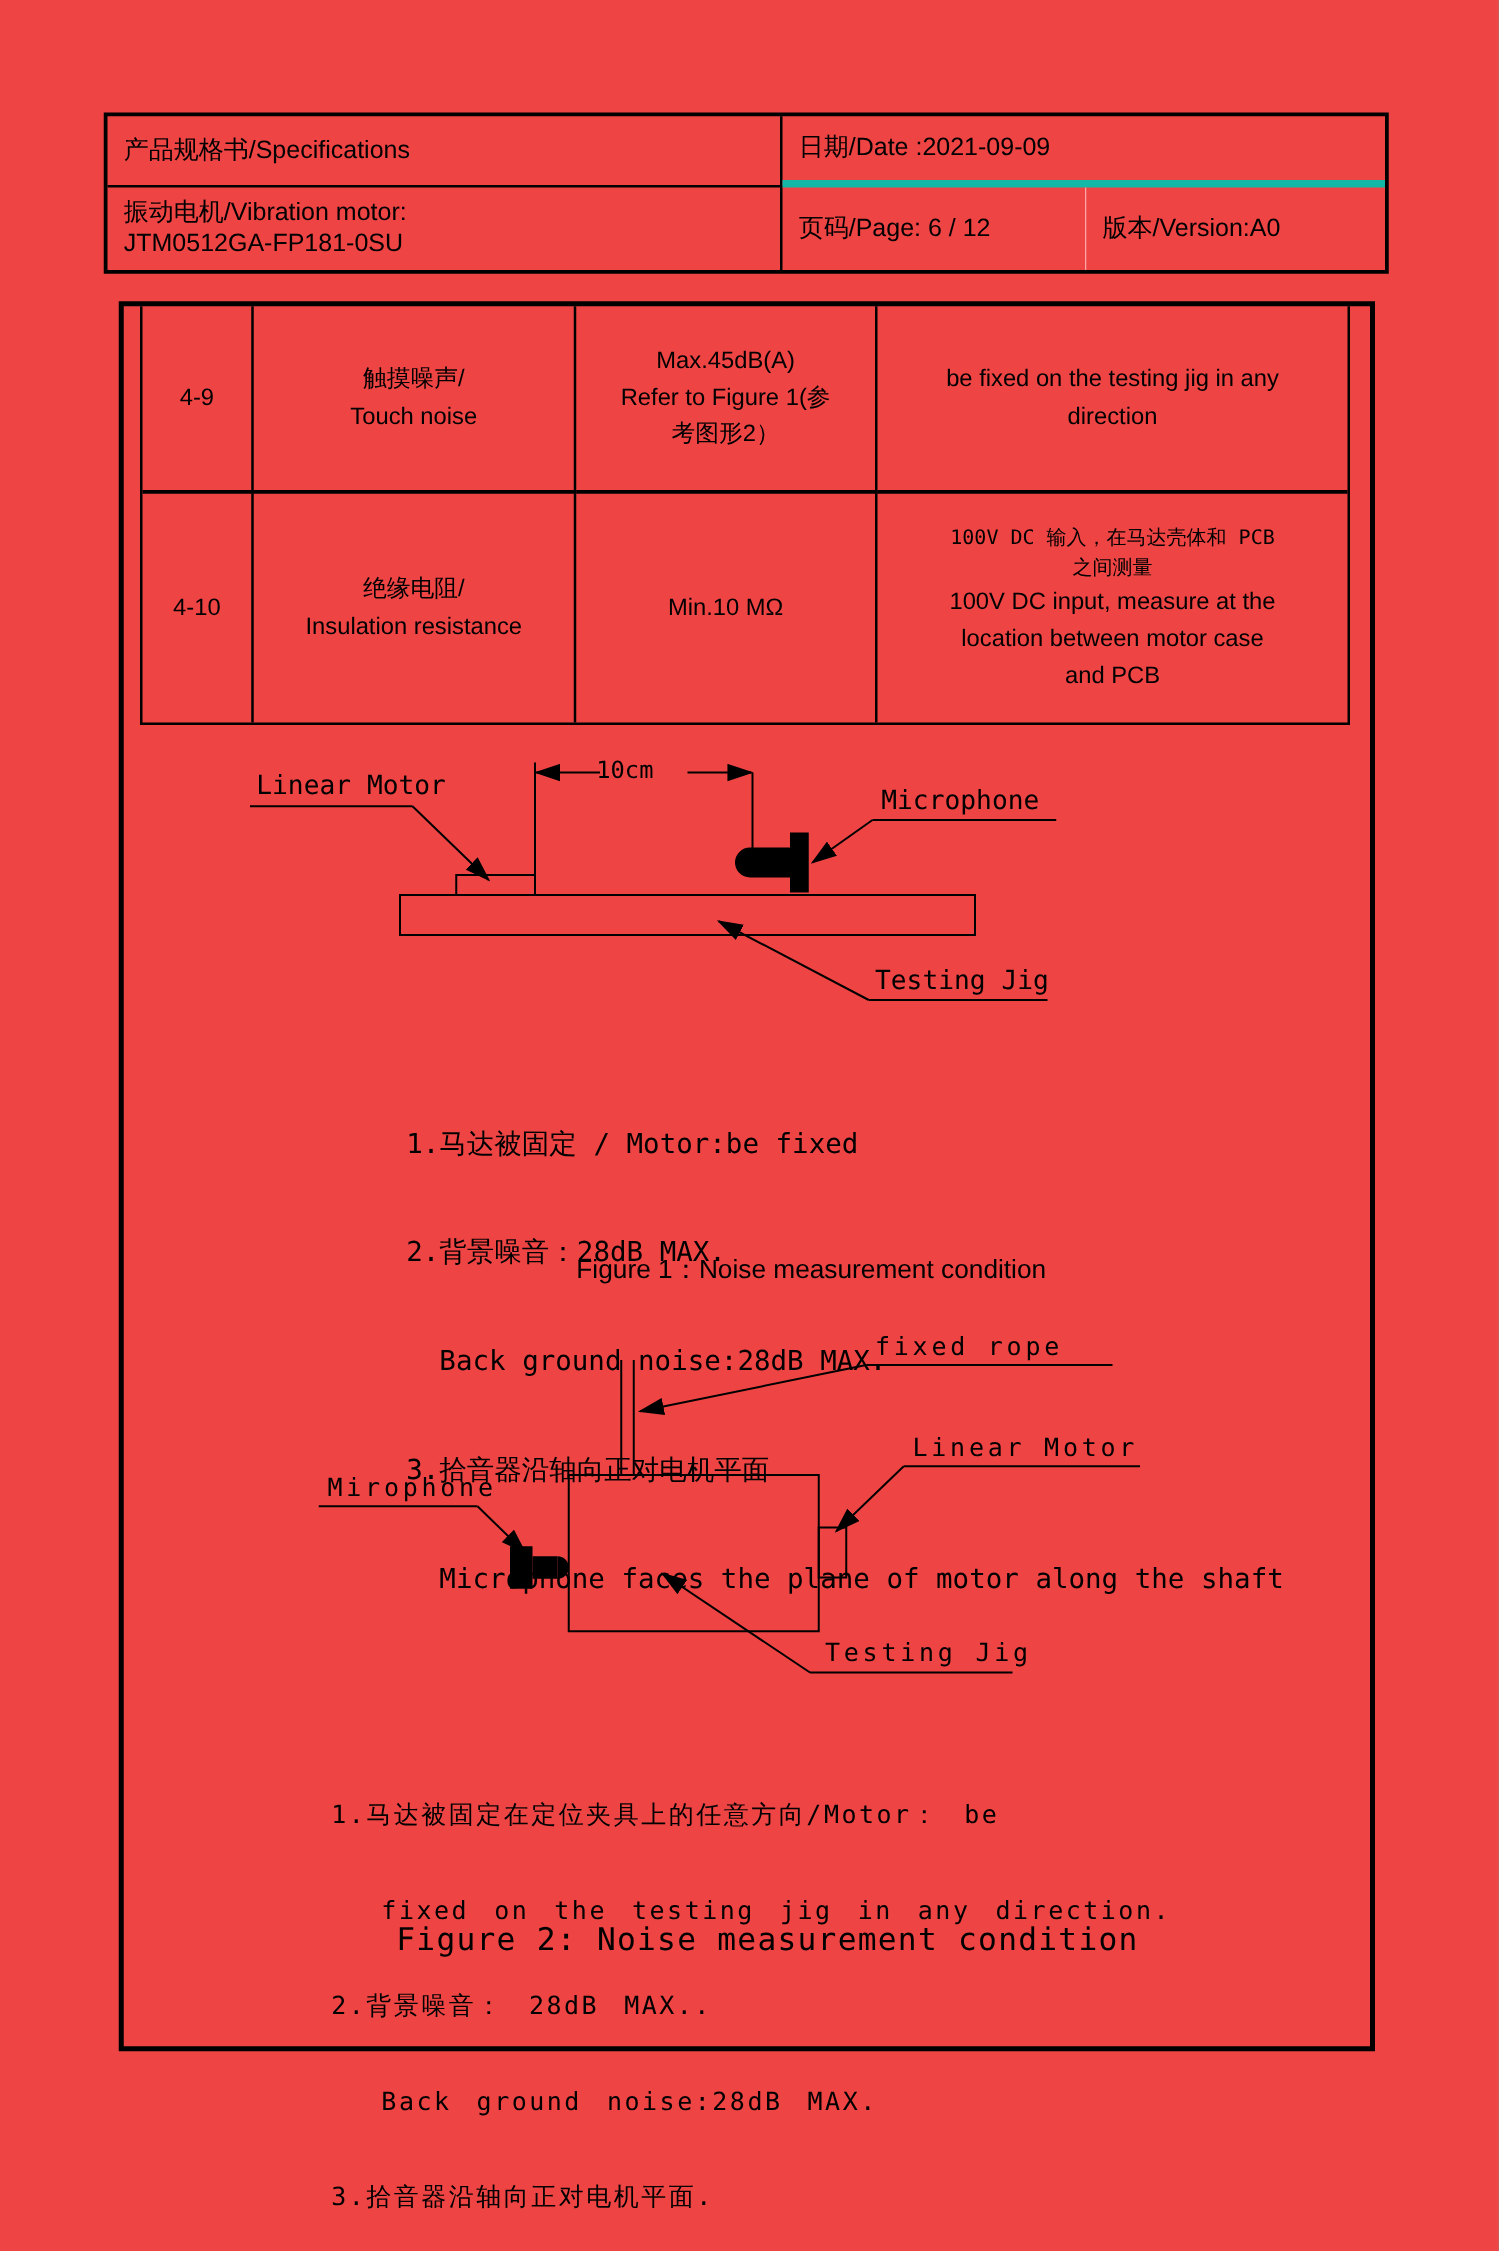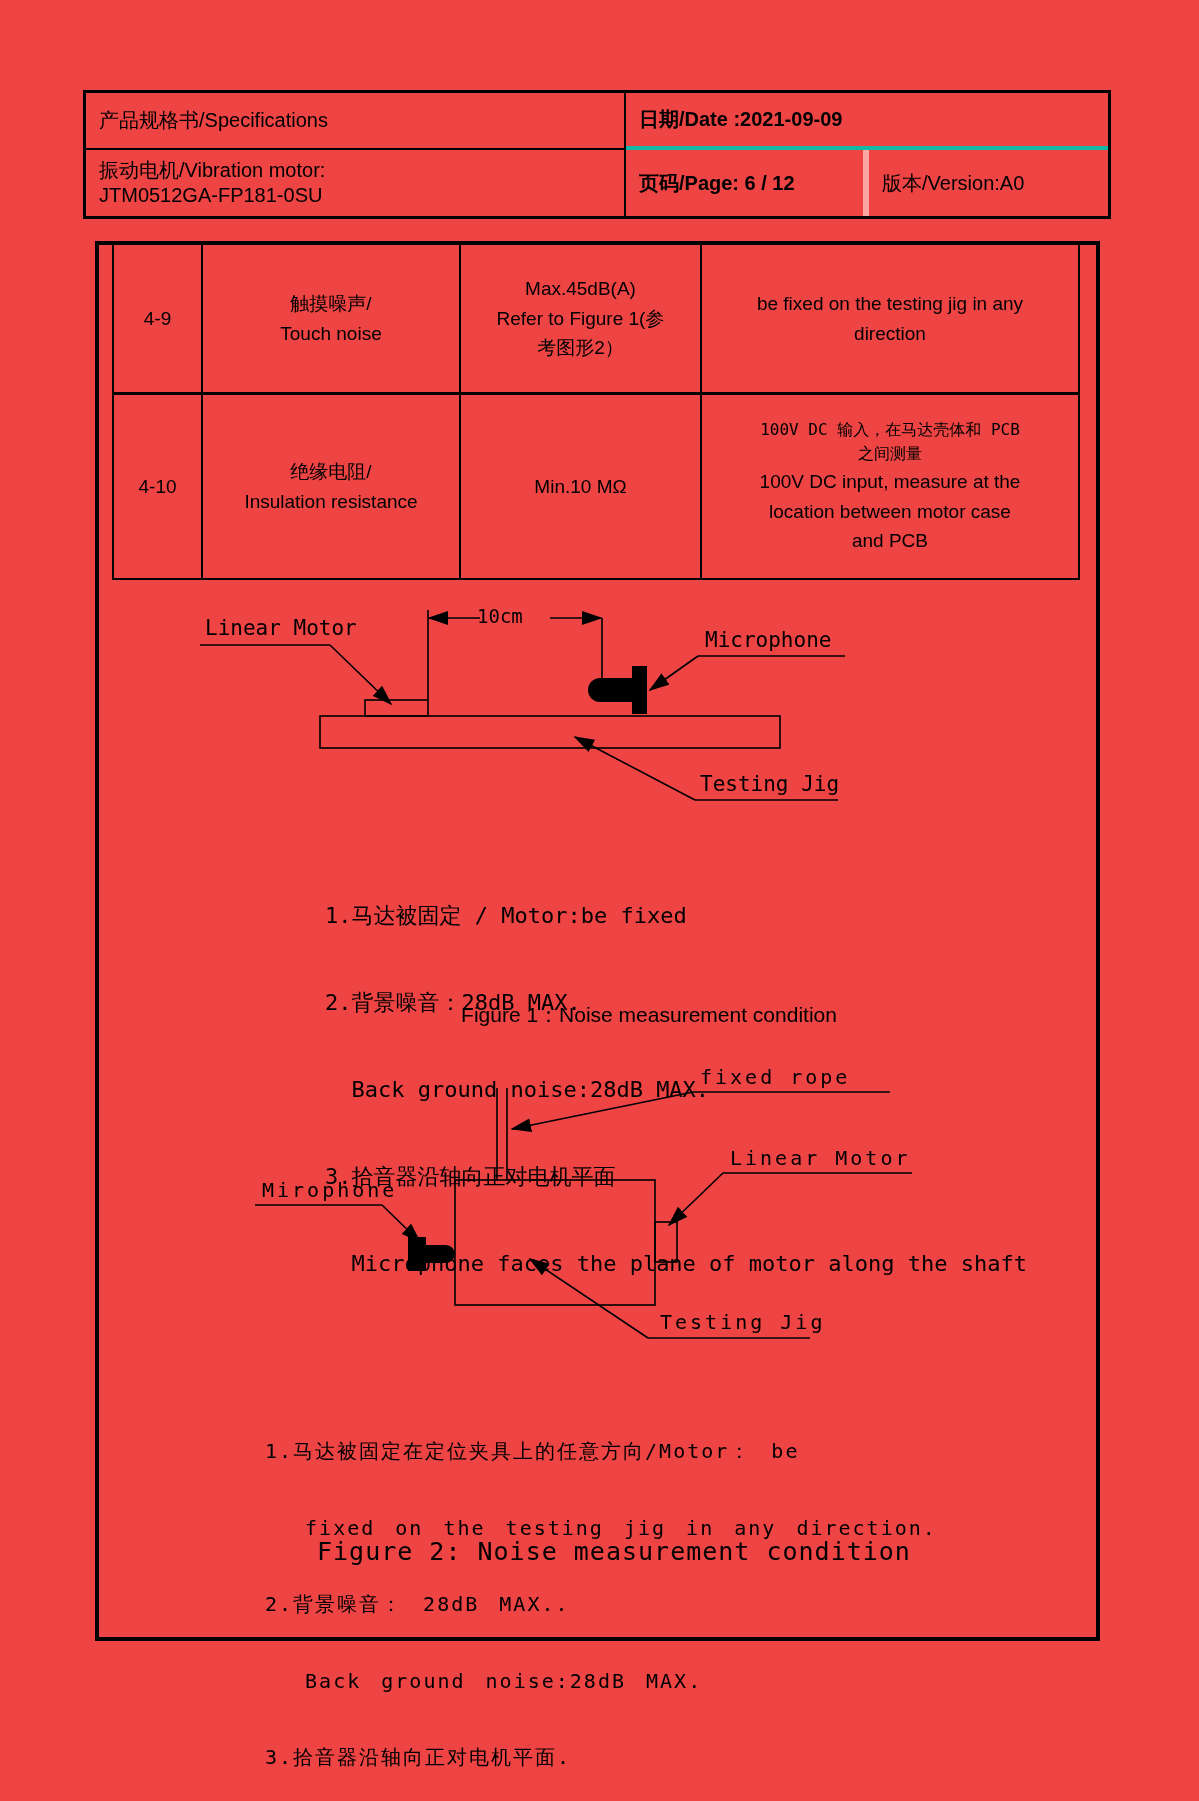--- a/index.html
+++ b/index.html
@@ -12,23 +12,23 @@
   .header-table{
     position:absolute;left:83px;top:90px;width:1022px;
     border:3px solid #000;
     display:grid;
     grid-template-columns:540px 243px 1fr;
     grid-template-rows:57px 66px;
   }
   .hc{display:flex;flex-direction:column;justify-content:center;
       padding-left:13px;font-size:20px;white-space:pre-line;line-height:1.25;}
   .hc-a{grid-column:1;grid-row:1;border-right:2px solid #000;border-bottom:2px solid #000;}
-  .hc-b{grid-column:2/4;grid-row:1;border-bottom:4px solid #14b8a6;font-weight:bold;}
+  .hc-b{grid-column:2/4;grid-row:1;border-bottom:6px solid #14b8a6;}
   .hc-c{grid-column:1;grid-row:2;border-right:2px solid #000;}
-  .hc-d{grid-column:2;grid-row:2;border-right:6px solid #fca5a5;font-weight:bold;}
+  .hc-d{grid-column:2;grid-row:2;border-right:1px solid #fca5a5;}
   .hc-e{grid-column:3;grid-row:2;}
   
   .frame{
     position:absolute;left:95px;top:241px;width:1005px;height:1400px;
     border:4px solid #000;box-sizing:border-box;
   }
   
   .spec-table{
     position:absolute;left:13px;top:0;width:968px;box-sizing:border-box;
     border:2px solid #000;border-top:none;

